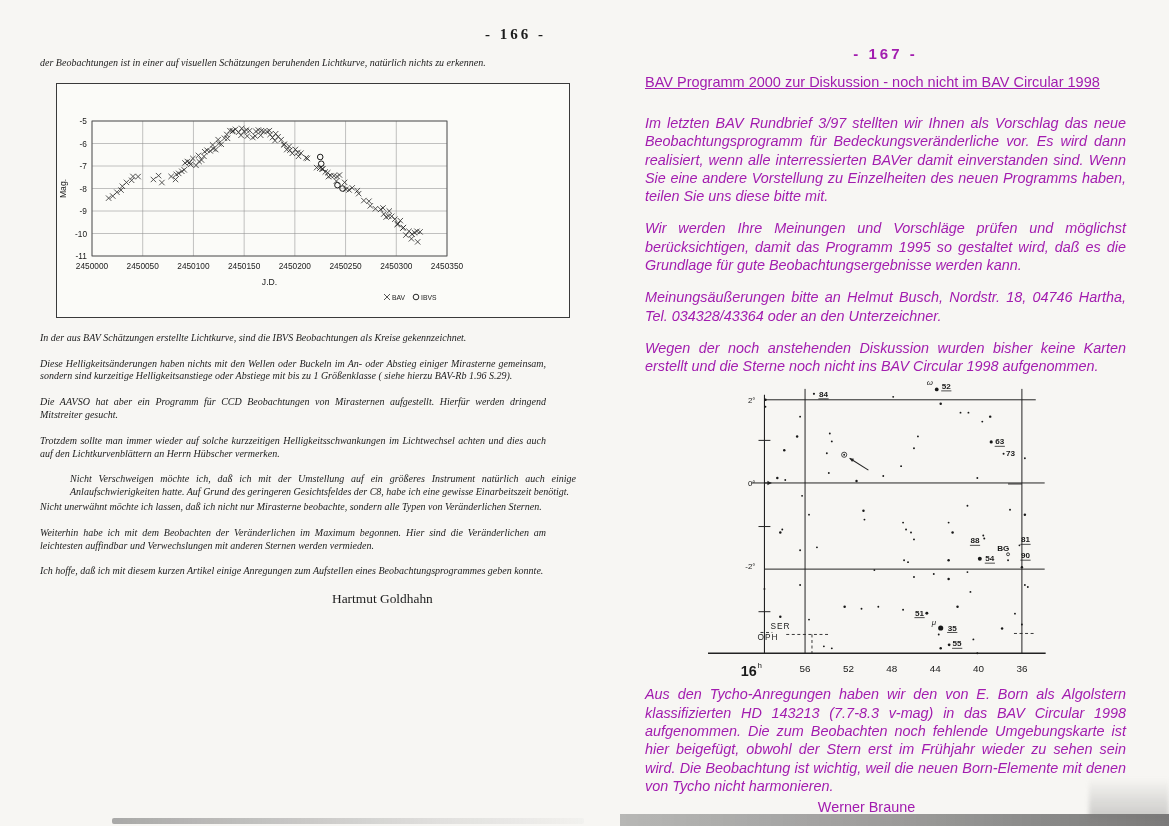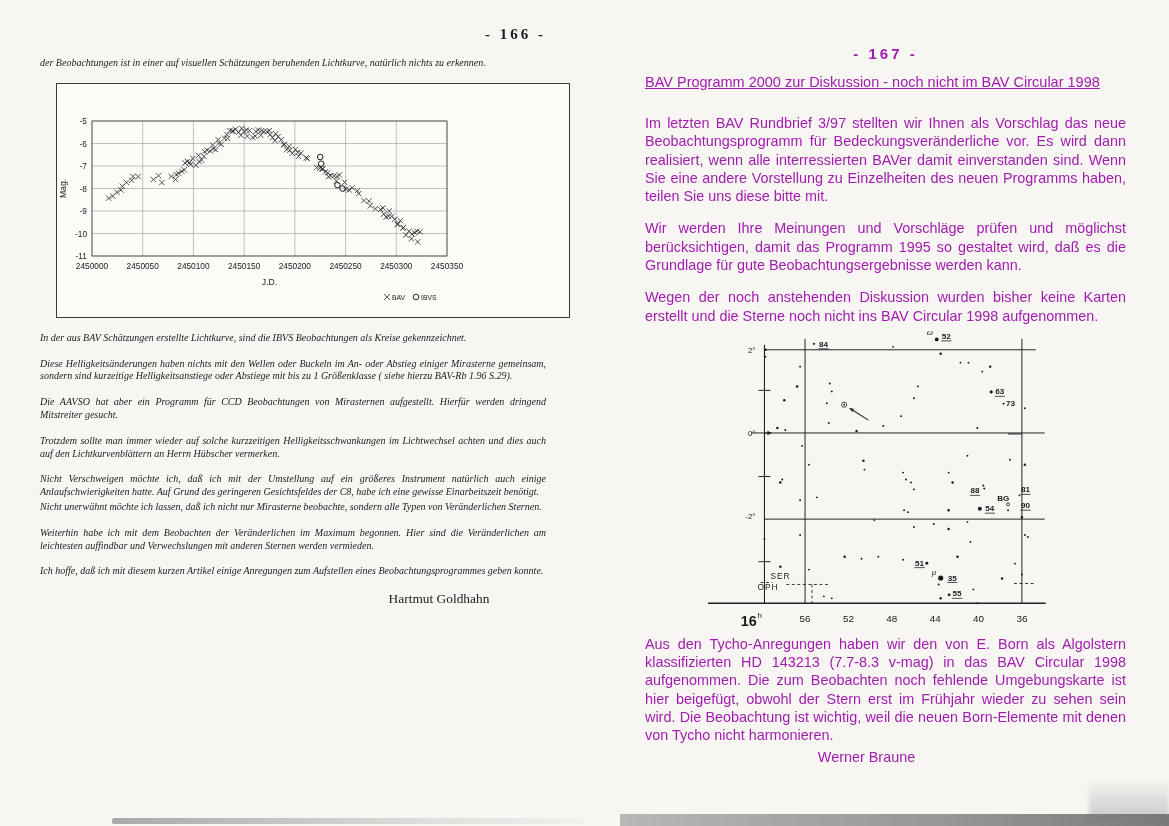--- a/index.html
+++ b/index.html
@@ -5,28 +5,28 @@
   html,body{margin:0;padding:0;}
   body{
     width:1169px;height:826px;position:relative;overflow:hidden;
     background:#f7f6f3;
     font-family:"Liberation Serif", serif;
   }
   .page{position:absolute;}
   #pageL{left:40px;top:26px;width:552px;color:#1b1b1b;}
   #pageL .hdr{width:506px;text-align:right;font-weight:bold;font-size:15px;letter-spacing:3px;margin:0 0 14px 0;}
   #pageL p{width:506px;margin:0 0 13px 0;font-size:10px;line-height:1.28;text-align:justify;font-style:italic;}
-  #pageL p.tight{margin-bottom:2px;}
+  #pageL p.tight{margin-bottom:2px;margin-left:30px;}
   .chartbox{width:512px;height:233px;border:1.4px solid #3a3a3a;margin:1px 0 14px 16px;background:#fbfbf8;}
-  .sigL{width:506px;padding-left:292px;box-sizing:border-box;font-size:13.4px;margin-top:8px;text-align:center;}
+  .sigL{width:506px;padding-left:292px;box-sizing:border-box;font-size:13.4px;margin-top:8px;}
 
   #pageR{left:645px;top:45px;width:481px;color:#a21caf;font-family:"Liberation Sans", sans-serif;}
   #pageR .hdr{text-align:center;font-weight:bold;font-size:15px;letter-spacing:3px;margin:0 0 12px 0;}
   #pageR .title{font-size:14.5px;margin:0 0 24px 0;text-decoration:underline;font-weight:normal;}
-  #pageR p{margin:0 0 14px 0;font-size:14.4px;line-height:1.27;text-align:justify;}
+  #pageR p{margin:0 0 14px 0;font-size:14.4px;line-height:1.27;text-align:justify;font-style:italic;}
   #pageR p.prechart{margin-bottom:4px;}
   #pageR p.postchart{margin-bottom:4px;}
   .starchart{display:block;margin:4px 0 4px 56px;}
   .sigR{text-align:center;padding-right:38px;font-size:14.4px;}
 
   .scanband{position:absolute;pointer-events:none;}
   #bandL{left:112px;bottom:2px;width:472px;height:6px;
     background:linear-gradient(to right, rgba(105,105,105,.55), rgba(160,160,160,.25) 70%, rgba(200,200,200,.1));
     border-radius:2px;filter:blur(.4px);}
   #bandR{left:620px;bottom:0px;width:549px;height:12px;
@@ -220,20 +220,21 @@
   <p>Ich hoffe, daß ich mit diesem kurzen Artikel einige Anregungen zum Aufstellen eines Beobachtungsprogrammes geben konnte.</p>
   <div class="sigL">Hartmut Goldhahn</div>
 </div>
 
 <div class="page" id="pageR">
   <div class="hdr">-  167  -</div>
   <div class="title">BAV Programm 2000 zur Diskussion - noch nicht im BAV Circular 1998</div>
 
   <p>Im letzten BAV Rundbrief 3/97 stellten wir Ihnen als Vorschlag das neue Beobachtungsprogramm für Bedeckungsveränderliche vor. Es wird dann realisiert, wenn alle interressierten BAVer damit einverstanden sind. Wenn Sie eine andere Vorstellung zu Einzelheiten des neuen Programms haben, teilen Sie uns diese bitte mit.</p>
   <p>Wir werden Ihre Meinungen und Vorschläge prüfen und möglichst berücksichtigen, damit das Programm 1995 so gestaltet wird, daß es die Grundlage für gute Beobachtungsergebnisse werden kann.</p>
+  <p>Meinungsäußerungen bitte an Helmut Busch, Nordstr. 18, 04746 Hartha, Tel. 034328/43364 oder an den Unterzeichner.</p>
   <p class="prechart">Wegen der noch anstehenden Diskussion wurden bisher keine Karten erstellt und die Sterne noch nicht ins BAV Circular 1998 aufgenommen.</p>
 
   <svg id="starchart" class="starchart" width="420" height="302" viewBox="0 0 420 305">
       <line x1="62" y1="16" x2="62" y2="277" stroke="#222" stroke-width="1.1"></line>
       <line x1="103" y1="10" x2="103" y2="277" stroke="#222" stroke-width="1"></line>
       <line x1="322" y1="10" x2="322" y2="277" stroke="#222" stroke-width="1"></line>
       <line x1="62" y1="21" x2="336" y2="21" stroke="#222" stroke-width="1"></line>
       <line x1="62" y1="105" x2="345" y2="105" stroke="#222" stroke-width="1"></line>
       <line x1="62" y1="192" x2="345" y2="192" stroke="#222" stroke-width="1"></line>
       <line x1="5" y1="277" x2="346" y2="277" stroke="#222" stroke-width="1.7"></line>

